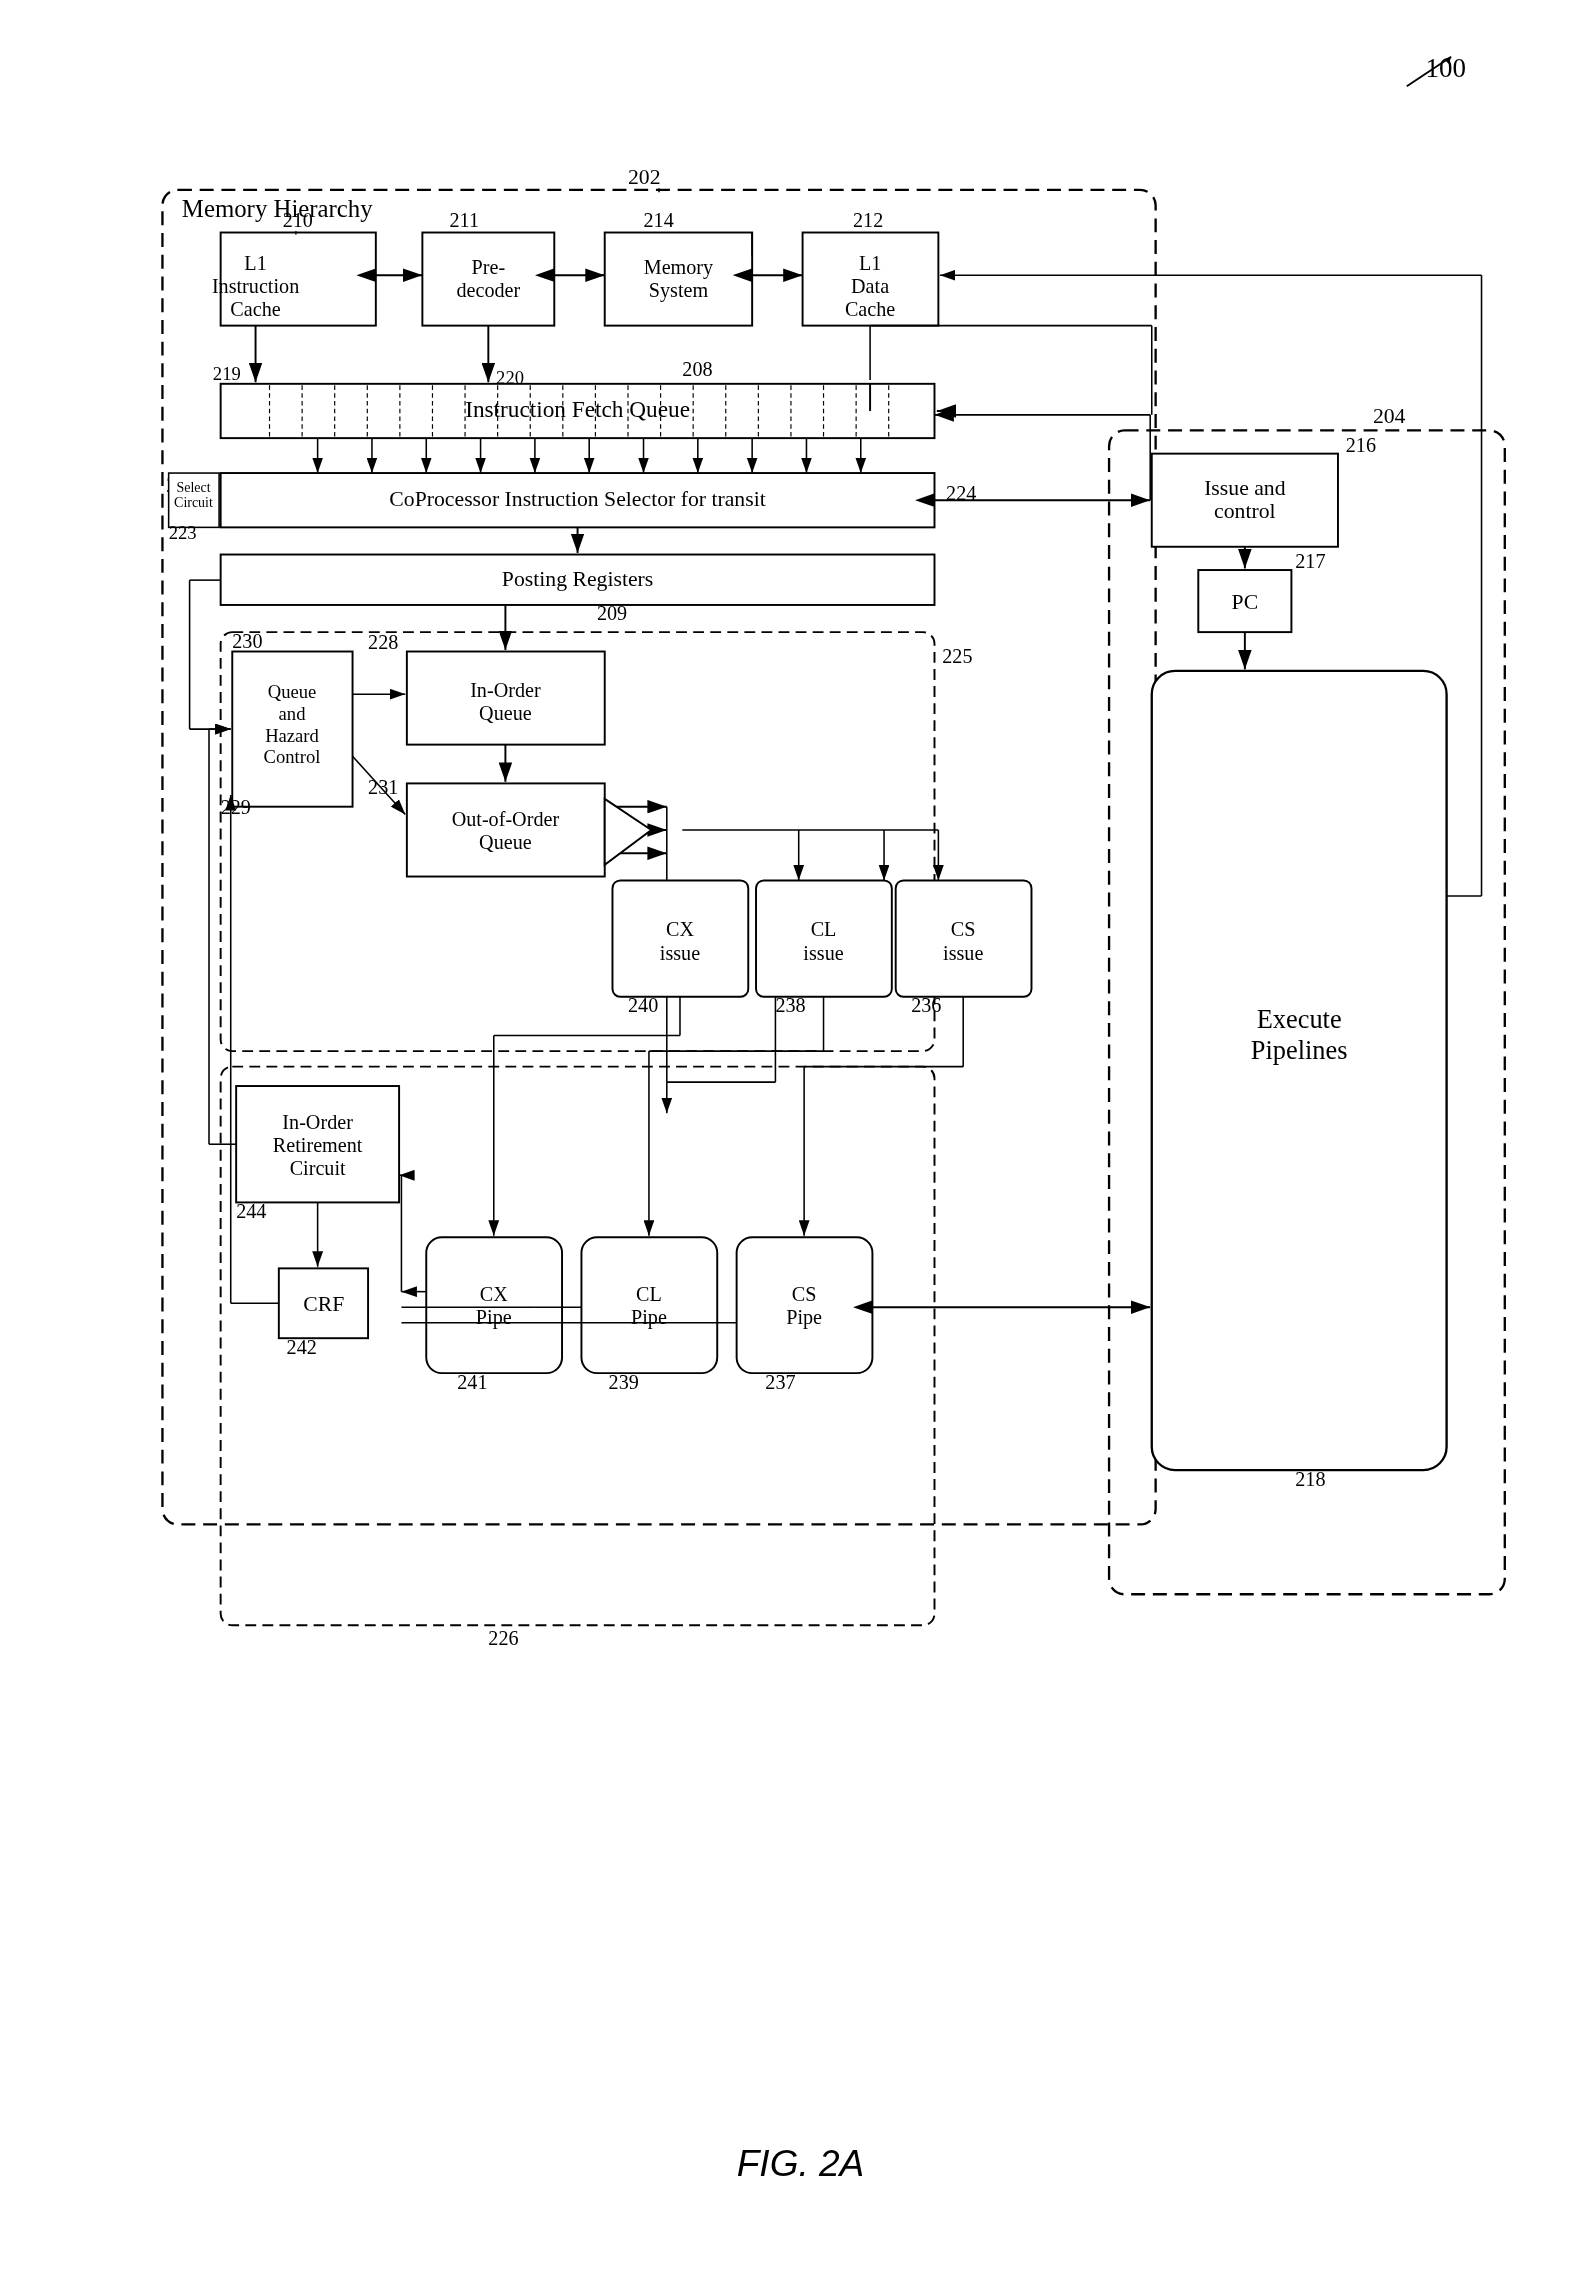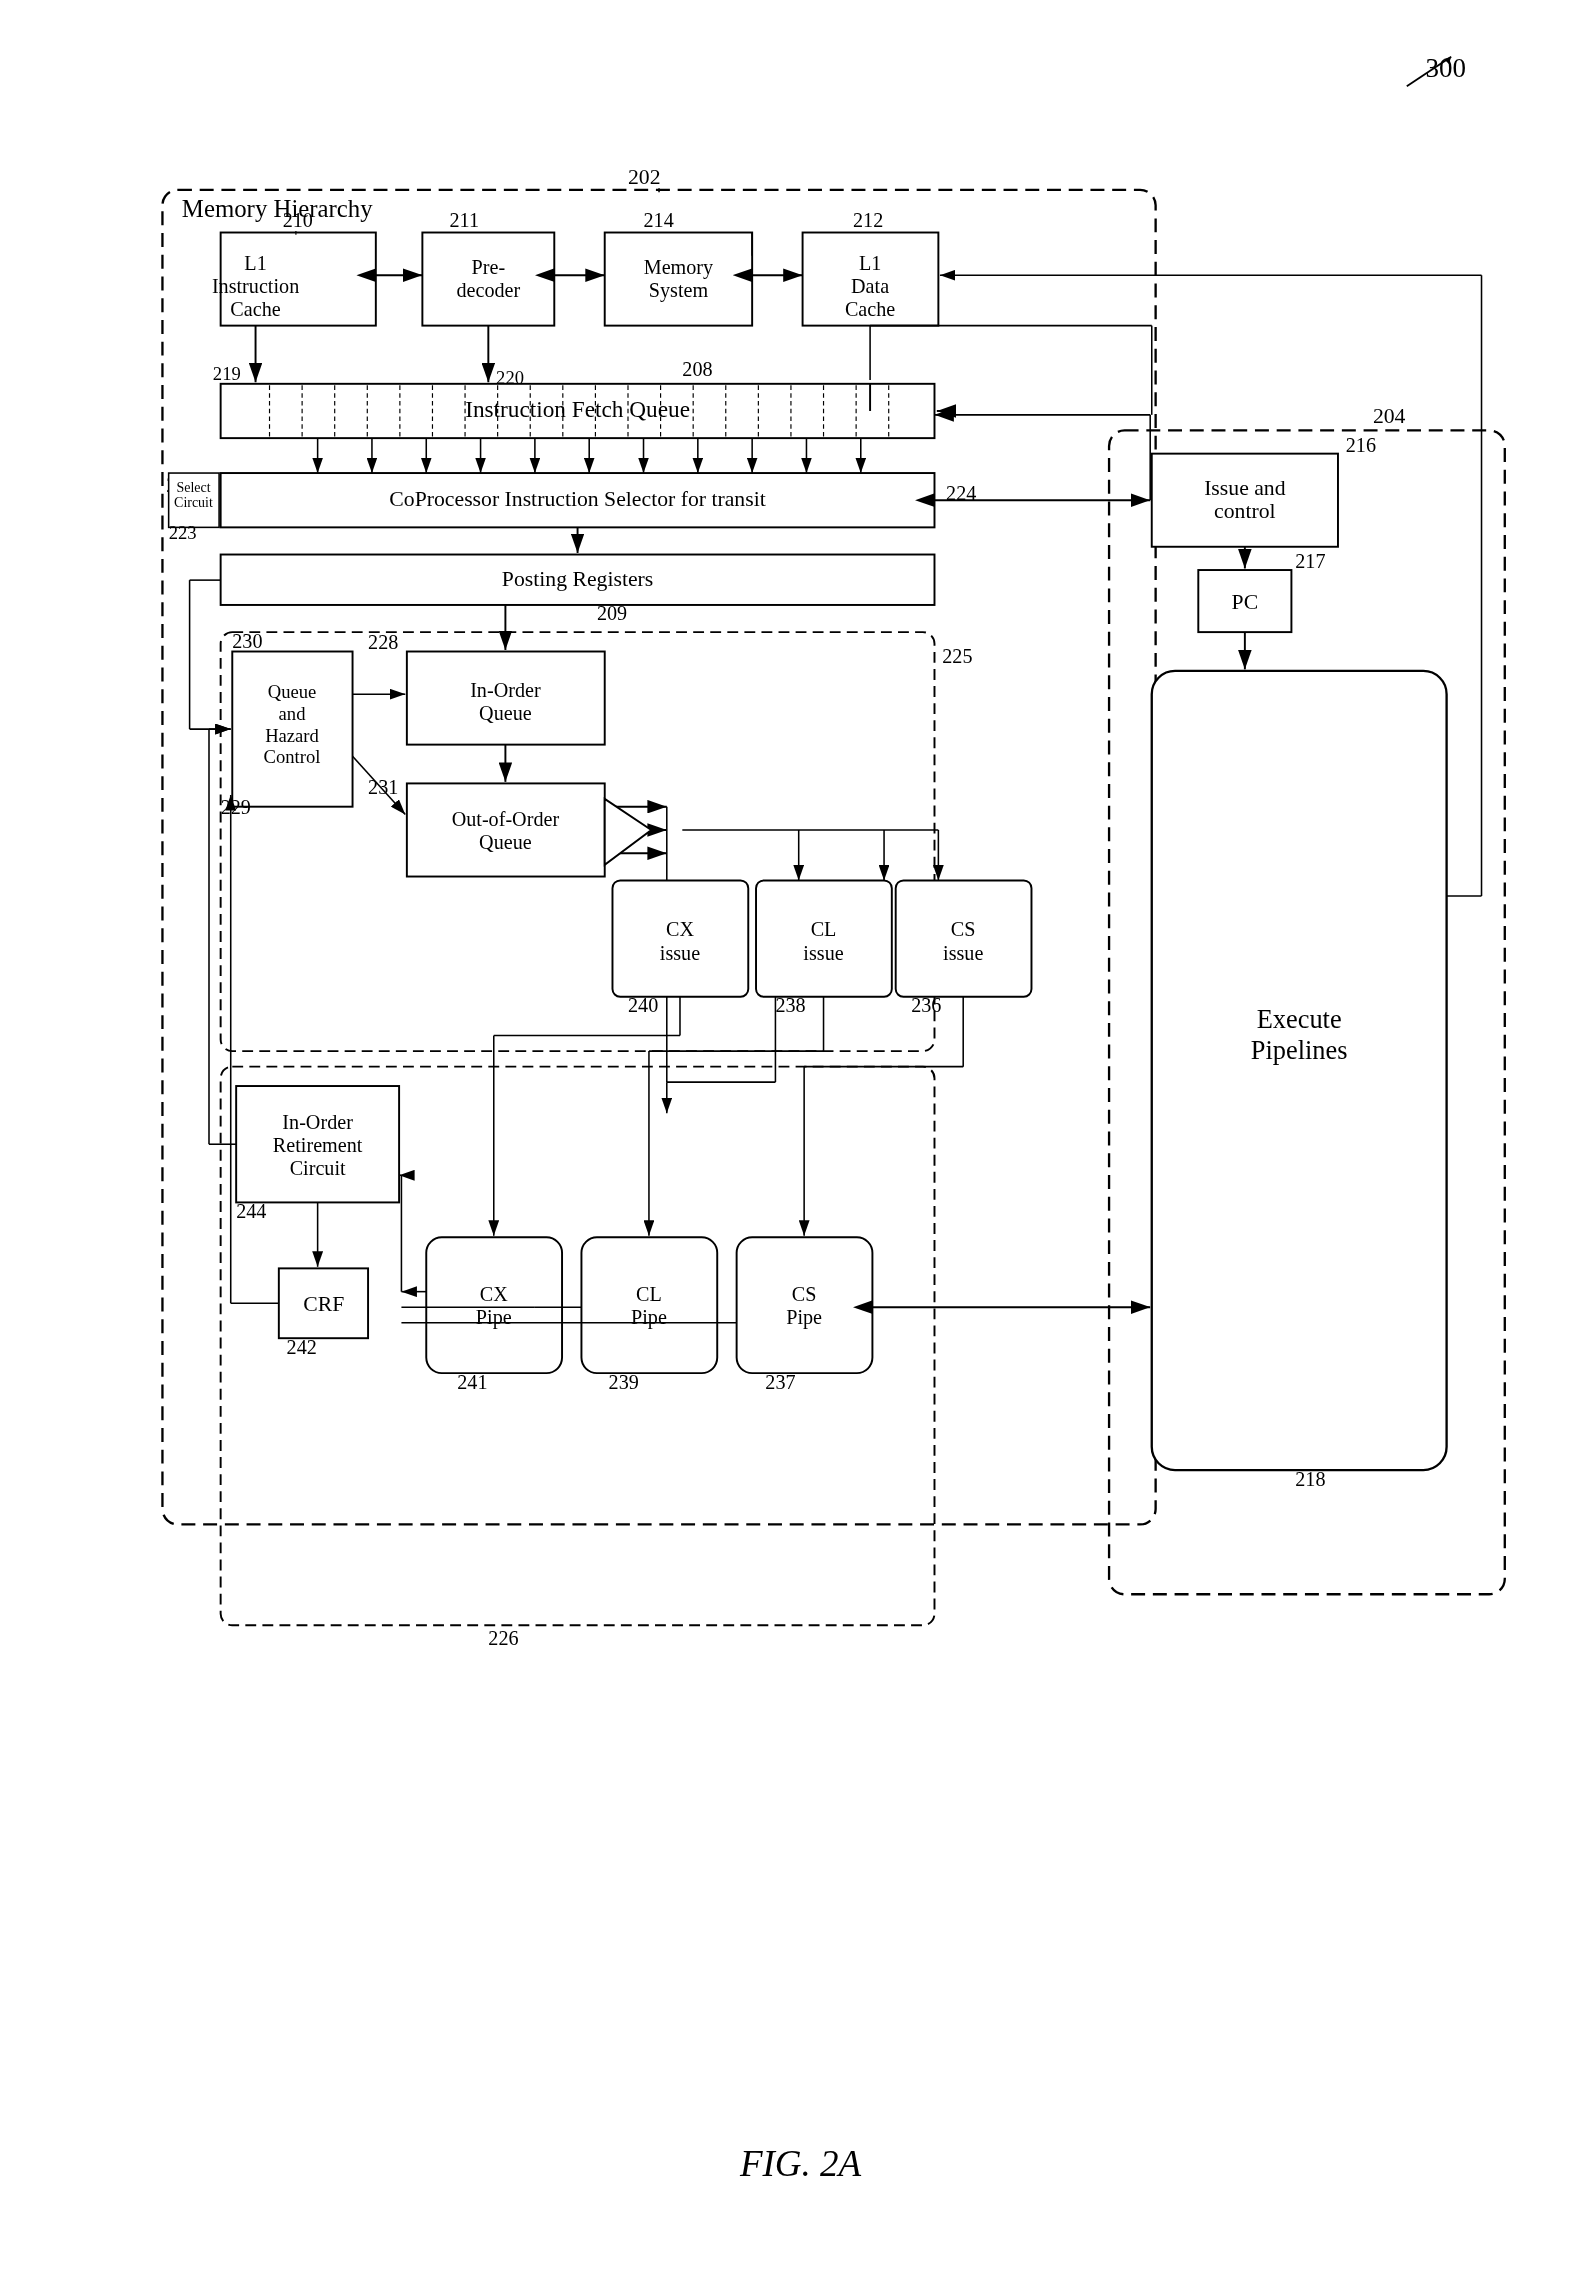--- a/index.html
+++ b/index.html
@@ -25,21 +25,21 @@
       left: 37px;
       width: 1481px;
       height: 2095px;
     }
   </style>
 </head>
 <body>
 
 <div class="diagram-container">
 
-  <div style="position:absolute;top:7.5px;right:75px;font-size:27px;font-family:'Times New Roman',serif;">300</div>
+  <div style="position:absolute;top:7.5px;right:75px;font-size:27px;font-family:'Times New Roman',serif;">100</div>
   <svg style="position:absolute;top:7.5px;right:82px;width:60px;height:37px;" viewBox="0 0 80 50" width="60" height="37">
     <line x1="70" y1="5" x2="10" y2="45" stroke="black" stroke-width="2.5"></line>
     <polygon points="70,5 60,8 67,15" fill="black"></polygon>
   </svg>
 
   <svg class="main-diagram" viewBox="0 0 1900 2700" xmlns="http://www.w3.org/2000/svg">
     <defs>
       <marker id="arrowhead" markerWidth="10" markerHeight="7" refX="10" refY="3.5" orient="auto">
         <polygon points="0 0, 10 3.5, 0 7" fill="black"></polygon>
       </marker>
@@ -333,15 +333,15 @@
     <line x1="1355" y1="265" x2="1355" y2="380" stroke="black" stroke-width="2"></line>
 
     <line x1="840" y1="175" x2="840" y2="145" stroke="black" stroke-width="2"></line>
 
     <line x1="1735" y1="1000" x2="1780" y2="1000" stroke="black" stroke-width="2"></line>
     <line x1="1780" y1="1000" x2="1780" y2="200" stroke="black" stroke-width="2"></line>
     <line x1="1780" y1="200" x2="1082" y2="200" stroke="black" stroke-width="2" marker-end="url(#arrowhead)"></line>
 
   </svg>
 
-  <div style="position:absolute;bottom:30px;left:50%;transform:translateX(-50%);font-size:37px;font-style:italic;font-family:Liberation Serif, serif;">FIG. 2A</div>
+  <div style="position:absolute;bottom:30px;left:50%;transform:translateX(-50%);font-size:37px;font-style:italic;font-family:Liberation Sans, sans-serif;">FIG. 2A</div>
 </div>
 
 
 </body></html>

